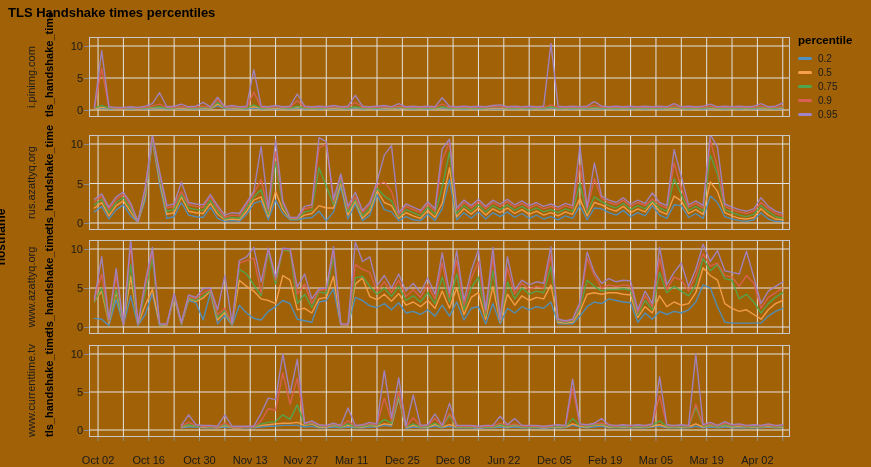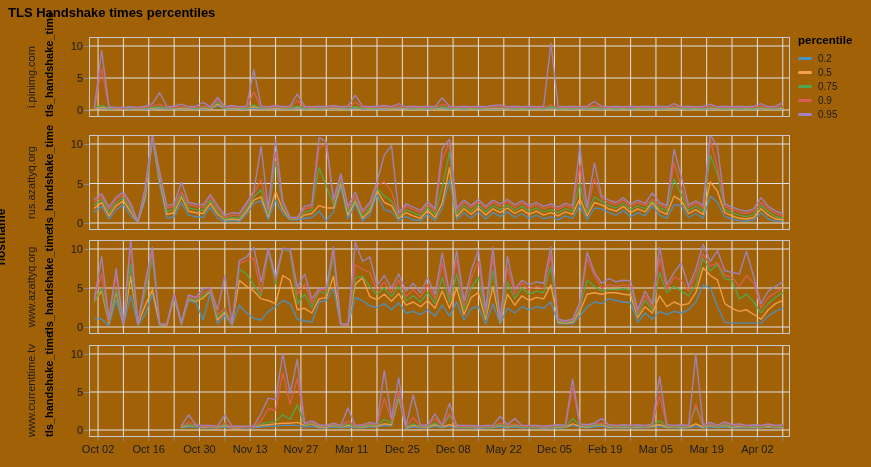--- a/index.html
+++ b/index.html
@@ -8,21 +8,21 @@
   .title{position:absolute;left:8px;top:5px;font-size:13px;font-weight:bold;}
   .rot{position:absolute;transform:rotate(-90deg);transform-origin:left bottom;
        white-space:nowrap;height:14px;line-height:14px;text-align:center;}
   .outer-ylab{font-size:12px;font-weight:bold;}
   .facet-ylab{font-size:11px;font-weight:bold;overflow:visible;}
   .hostlab{font-size:11px;color:#1a1a1a;}
   .facet{position:absolute;left:89px;width:701px;}
   .facet svg{position:absolute;left:0;top:0;overflow:hidden;}
   .ytick{position:absolute;font-size:11px;color:#1a1a1a;width:14px;text-align:right;}
   .ytickmark{position:absolute;width:5px;height:1px;background:#8a8a8a;}
-  .xticklab{position:absolute;font-size:11px;color:#1a1a1a;width:60px;text-align:center;}
+  .xticklab{position:absolute;font-size:11px;color:#1a1a1a;width:60px;text-align:center;margin-top:11px;}
   .xlabel{position:absolute;left:89px;width:701px;text-align:center;
           font-size:12px;font-weight:bold;}
   .legend{position:absolute;left:798px;top:34px;}
   .legend-title{font-size:11.5px;font-weight:bold;margin-bottom:6px;}
   .legend-item{display:flex;align-items:center;height:13px;margin-bottom:1px;}
   .legend-swatch{width:14px;height:3px;border-radius:2px;margin-right:6px;flex:0 0 auto;}
   .legend-label{font-size:10px;color:#1a1a1a;}
 </style>
 </head>
 <body>
@@ -228,21 +228,21 @@
         <line x1="693.7545219638243" x2="693.7545219638243" y1="0" y2="4" stroke="#8a8a8a" stroke-width="1"></line>
       </svg>
       <div class="xticklab" style="left: 68.0568px; top: 443px;">Oct 02</div>
       <div class="xticklab" style="left: 118.775px; top: 443px;">Oct 16</div>
       <div class="xticklab" style="left: 169.494px; top: 443px;">Oct 30</div>
       <div class="xticklab" style="left: 220.212px; top: 443px;">Nov 13</div>
       <div class="xticklab" style="left: 270.93px; top: 443px;">Nov 27</div>
       <div class="xticklab" style="left: 321.649px; top: 443px;">Mar 11</div>
       <div class="xticklab" style="left: 372.367px; top: 443px;">Dec 25</div>
       <div class="xticklab" style="left: 423.085px; top: 443px;">Dec 08</div>
-      <div class="xticklab" style="left: 473.804px; top: 443px;">May 22</div>
+      <div class="xticklab" style="left: 473.804px; top: 443px;">Jun 22</div>
       <div class="xticklab" style="left: 524.522px; top: 443px;">Dec 05</div>
       <div class="xticklab" style="left: 575.24px; top: 443px;">Feb 19</div>
       <div class="xticklab" style="left: 625.959px; top: 443px;">Mar 05</div>
       <div class="xticklab" style="left: 676.677px; top: 443px;">Mar 19</div>
       <div class="xticklab" style="left: 727.395px; top: 443px;">Apr 02</div>
     </div>
   <div class="legend">
     <div class="legend-title">percentile</div>
     <div id="legend-items">
         <div class="legend-item">

